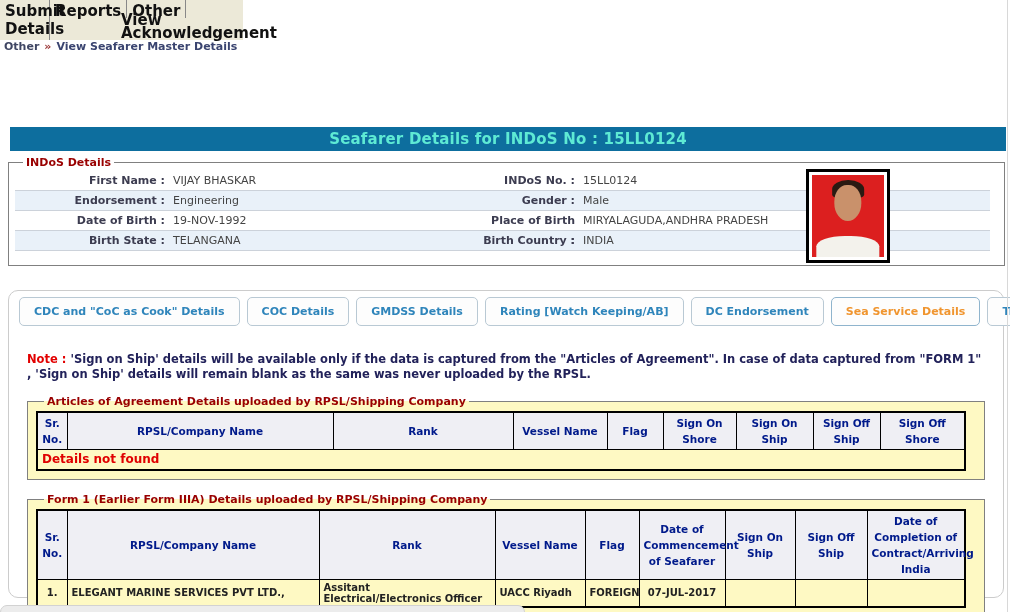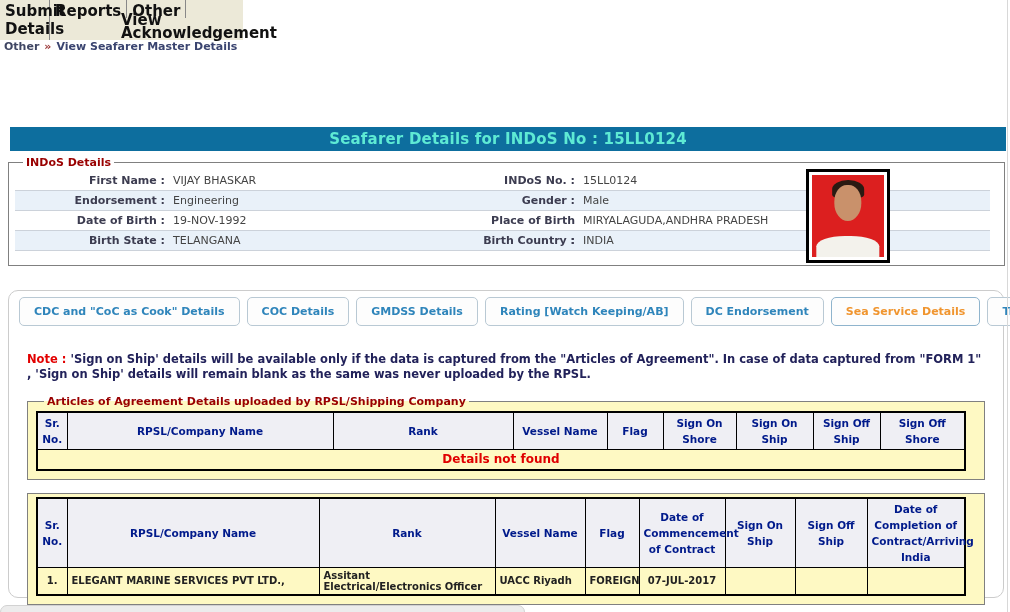--- a/index.html
+++ b/index.html
@@ -60,21 +60,21 @@
   .tab.active { color:#f0952f; border-color:#8fb4cd; }
 
   .note { margin:26px 18px 0 18px; font-size:11.5px; font-weight:bold; color:#22225a; line-height:15px; }
   .note .note-prefix { color:#e20000; }
 
   .tbl-fs { margin:13px 18px 0 18px; background:#fef9c3; padding:3px 8px 8px 8px; }
   table { border-collapse:collapse; width:930px; border:2px solid #000; table-layout:fixed; }
   th, td { border:1px solid #000; font-size:10.5px; padding:2px 4px; }
   th { background:#efeff4; color:#001a8b; font-weight:bold; line-height:16px;margin-left:8px; }
   td { font-weight:bold; color:#222; font-size:10px; }
-  td.empty-msg { color:#e00000; text-align:center; font-size:12px; height:20px; }
+  td.empty-msg { color:#e00000; text-align:left; font-size:12px; height:20px; }
   .t-articles th:nth-child(1){width:30px;} .t-articles th:nth-child(2){width:266px;}
   .t-articles th:nth-child(3){width:180px;} .t-articles th:nth-child(4){width:94px;}
   .t-articles th:nth-child(5){width:56px;}  .t-articles th:nth-child(6){width:73px;}
   .t-articles th:nth-child(7){width:77px;}  .t-articles th:nth-child(8){width:67px;}
   .t-form1 th:nth-child(1){width:30px;}  .t-form1 th:nth-child(2){width:252px;}
   .t-form1 th:nth-child(3){width:176px;} .t-form1 th:nth-child(4){width:90px;}
   .t-form1 th:nth-child(5){width:54px;}  .t-form1 th:nth-child(6){width:86px;}
   .t-form1 th:nth-child(7){width:70px;}  .t-form1 th:nth-child(8){width:72px;}
   .t-form1 td:nth-child(1){text-align:center;}
   .t-form1 td:nth-child(5),.t-form1 td:nth-child(6){text-align:center;}
@@ -170,29 +170,30 @@
         </thead>
       <tbody>
           <tr>
             <td colspan="9" class="empty-msg">Details not found</td>
           </tr>
         </tbody>
     </table>
   </fieldset>
 
   <fieldset class="tbl-fs">
+    <legend>Form 1 (Earlier Form IIIA) Details uploaded by RPSL/Shipping Company</legend>
     <table class="t-form1">
       <thead>
           <tr>
             <th>Sr. No.</th>
             <th>RPSL/Company Name</th>
             <th>Rank</th>
             <th>Vessel Name</th>
             <th>Flag</th>
-            <th>Date of Commencement of Contract</th>
+            <th>Date of Commencement of Seafarer</th>
             <th>Sign On Ship</th>
             <th>Sign Off Ship</th>
             <th>Date of Completion of Contract/Arriving India</th>
           </tr>
         </thead>
       <tbody>
           <tr>
             <td>1.</td>
             <td>ELEGANT MARINE SERVICES PVT LTD.,</td>
             <td>Assitant Electrical/Electronics Officer</td>

